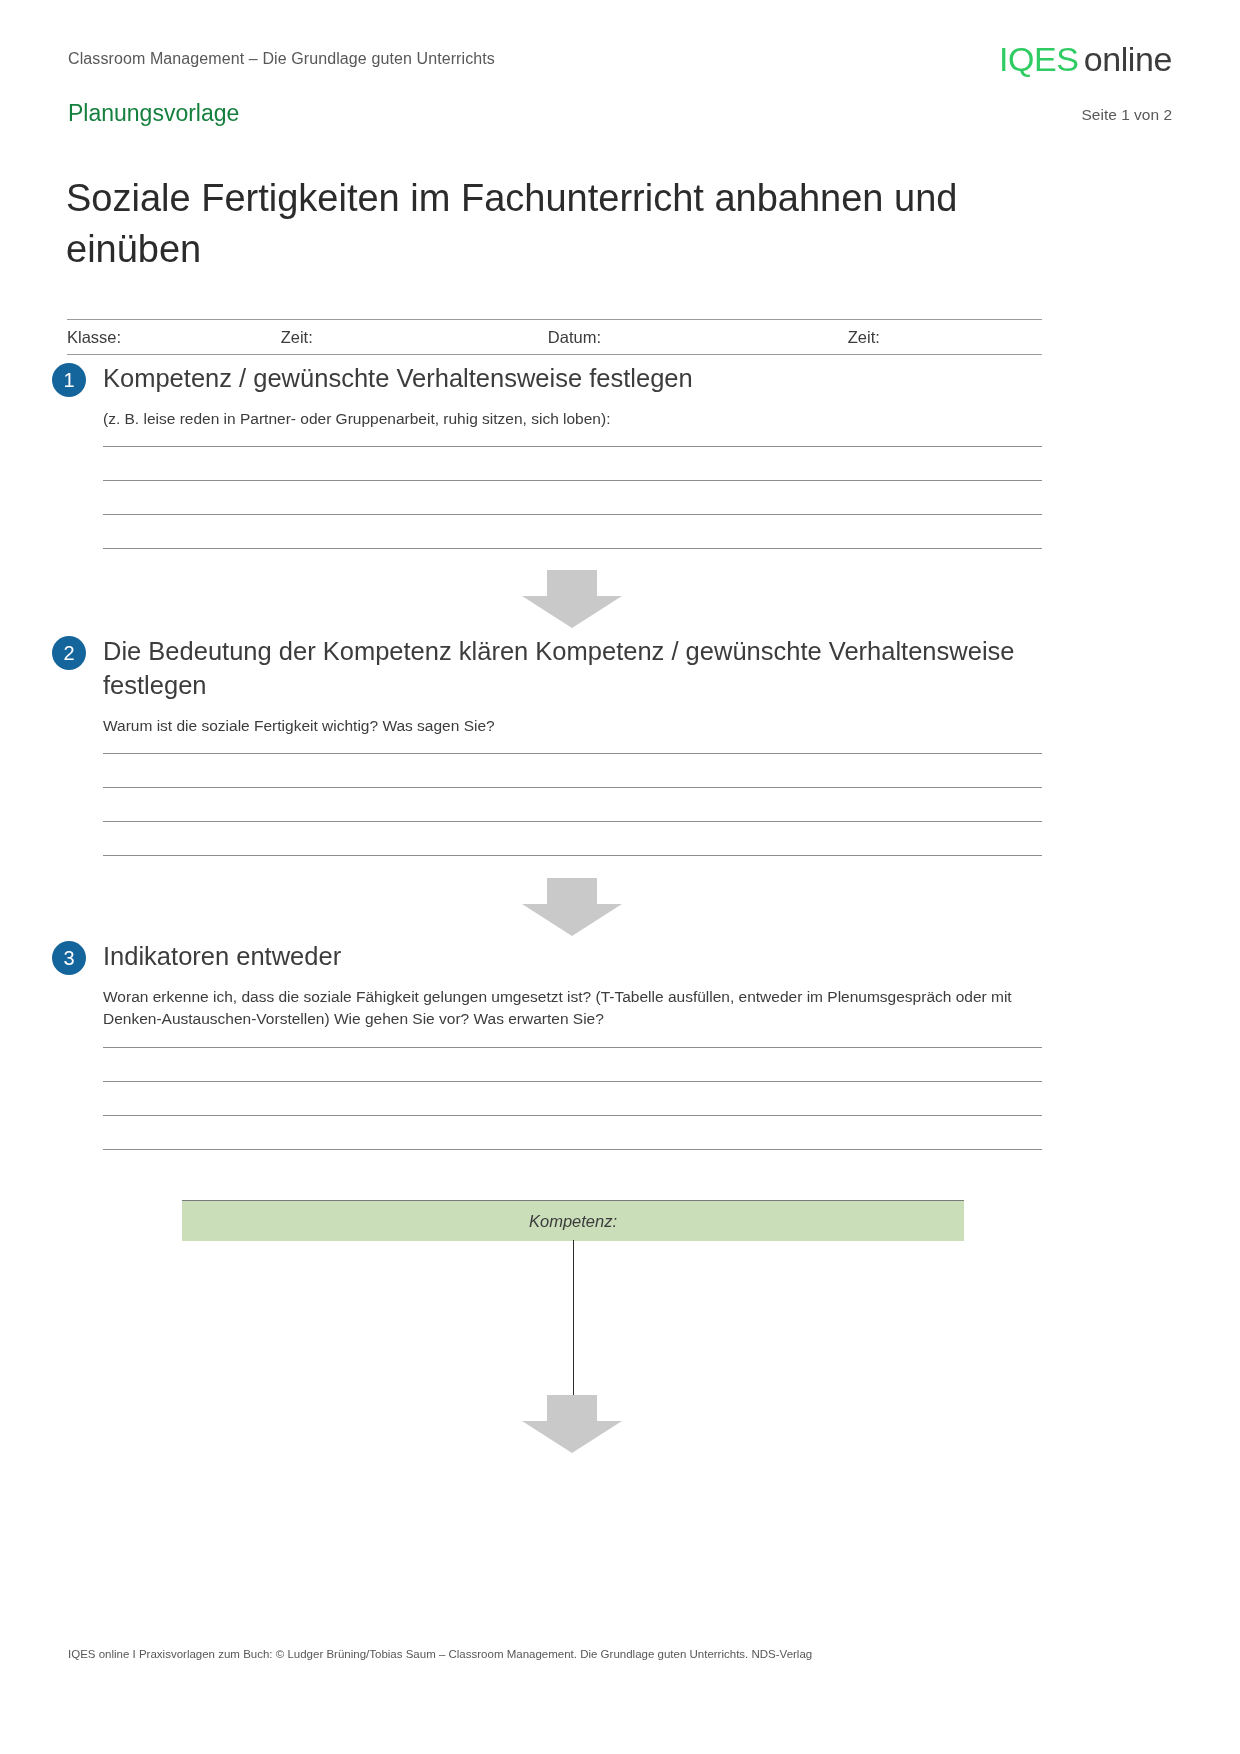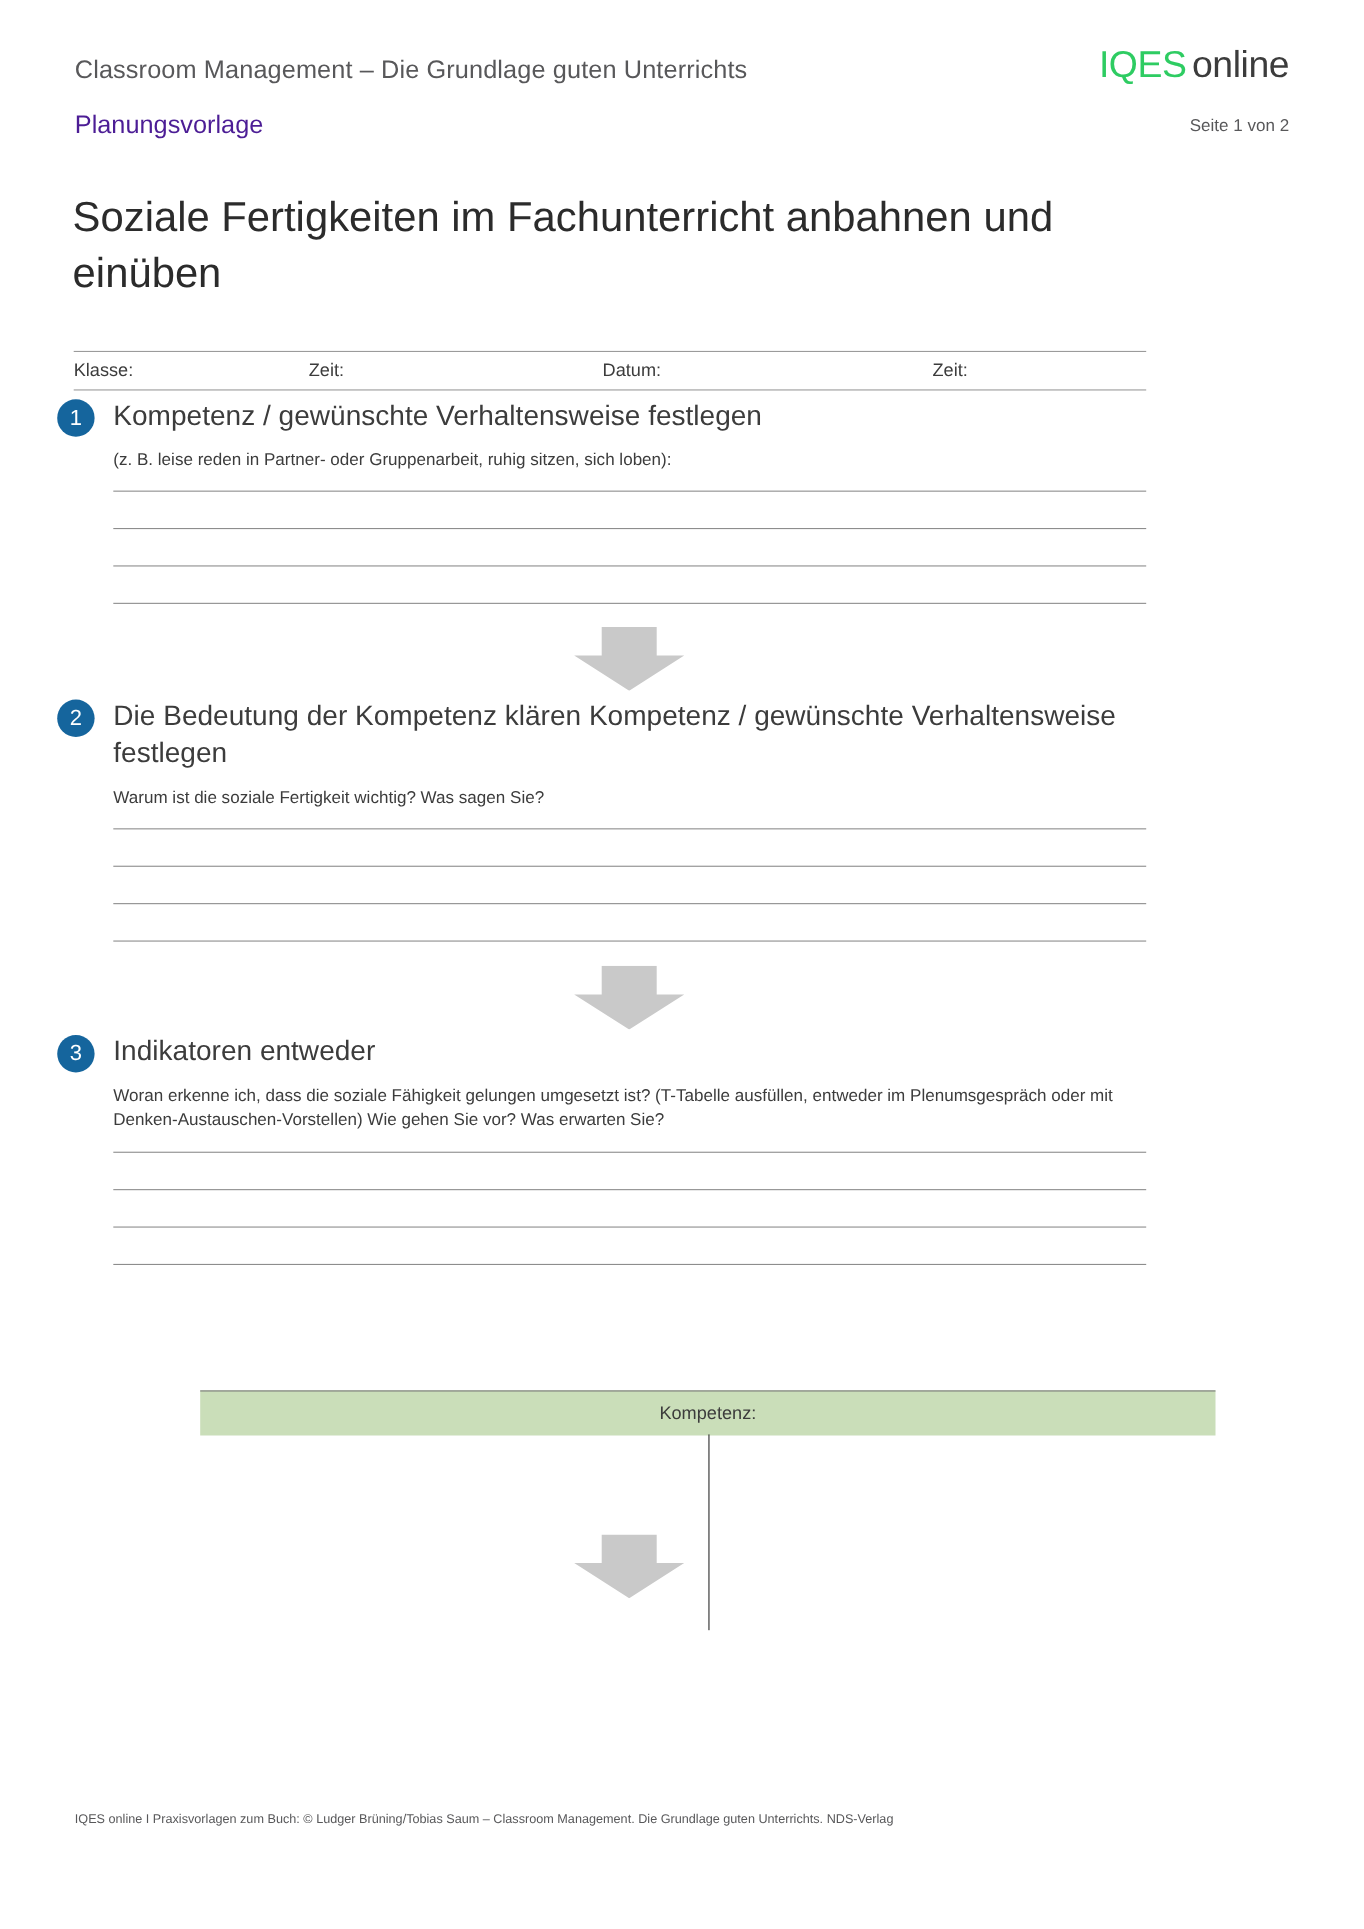--- a/index.html
+++ b/index.html
@@ -29,21 +29,21 @@
     position: absolute;
     left: 68px;
     top: 46px;
     right: 68px;
     height: 52px;
   }
   .header-kicker {
     position: absolute;
     left: 0;
     top: 4px;
-    font-size: 23px;
+    font-size: 16px;
     color: #58585a;
     letter-spacing: 0.1px;
     white-space: nowrap;
   }
   .logo {
     position: absolute;
     right: 0;
     top: -4px;
     font-size: 34px;
     letter-spacing: -0.4px;
@@ -66,21 +66,21 @@
     left: 68px;
     right: 68px;
     top: 100px;
     height: 30px;
   }
   .doctype {
     position: absolute;
     left: 0;
     top: 0;
     font-size: 23px;
-    color: #4c1d95;
+    color: #15803d;
     white-space: nowrap;
   }
   .pagenum {
     position: absolute;
     right: 0;
     top: 6px;
     font-size: 15.5px;
     color: #58585a;
     white-space: nowrap;
   }
@@ -182,22 +182,23 @@
     position: absolute;
     width: 110px;
     height: 58px;
   }
   .arrow svg { display: block; }
 
   
   .ttable {
     position: absolute;
     left: 182px;
-    top: 1264px;
-    width: 923px;
+    top: 1200px;
+    width: 782px;
+    font-style: italic;
   }
   .tt-head {
     background: #cadeb9;
     border-top: 1px solid #7a7a7a;
     height: 40px;
     display: flex;
     align-items: center;
     justify-content: center;
     font-size: 16.5px;
     color: #3c3c3c;

